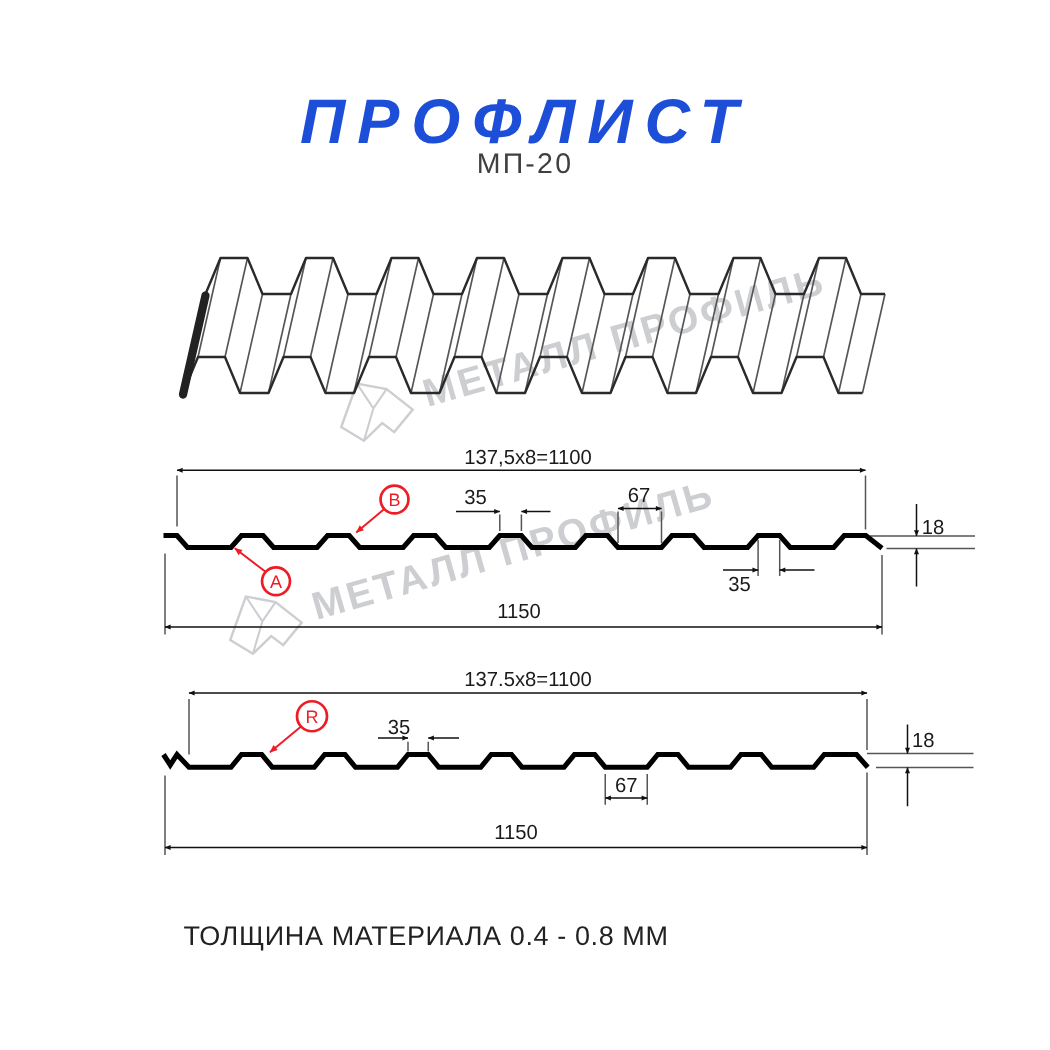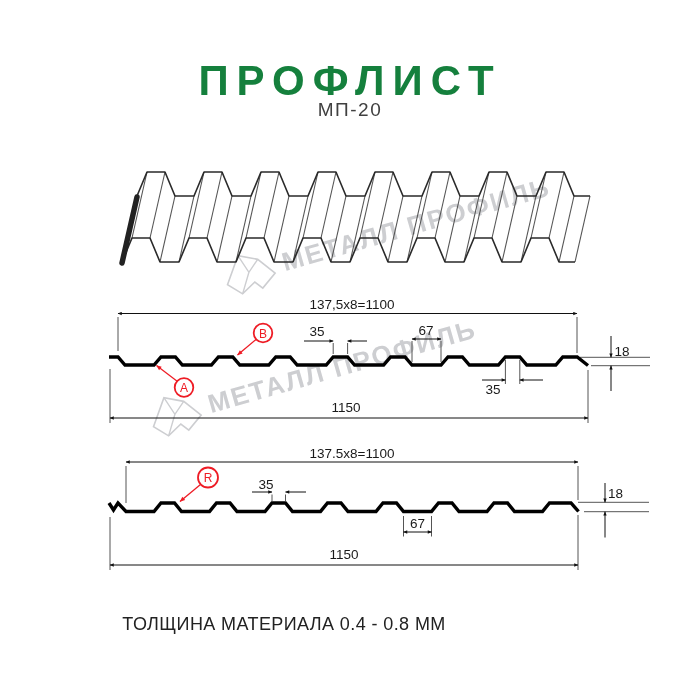--- a/index.html
+++ b/index.html
@@ -1,19 +1,19 @@
 <!DOCTYPE html>
 <html><head>
 <meta charset="utf-8">
 <style>
   html,body{margin:0;padding:0;background:#fff;}
   #stage{position:relative;width:700px;height:700px;background:#fff;overflow:hidden;
          font-family:"Liberation Sans",sans-serif;}
   .title{position:absolute;left:0;top:57px;width:700px;text-align:center;
-         font-size:42px;font-weight:bold;letter-spacing:8px;color:#15803d;}
+         font-size:42px;font-weight:bold;letter-spacing:8px;color:#1d4ed8;font-style:italic;}
   .subtitle{position:absolute;left:0;top:99px;width:700px;text-align:center;
          font-size:19px;font-weight:normal;letter-spacing:1.5px;color:#404040;}
   .caption{position:absolute;left:0;top:614px;width:568px;text-align:center;
          font-size:18px;color:#222;letter-spacing:.4px;}
   .wm{position:absolute;display:flex;align-items:center;gap:7px;
       transform:rotate(-16deg);transform-origin:0 50%;z-index:1;pointer-events:none;}
   .wm span{font-size:26px;font-weight:bold;letter-spacing:2px;color:#cdced1;white-space:nowrap;}
   #wm1{left:222px;top:258px;}
   #wm2{left:148px;top:400px;}
   svg.draw{position:absolute;left:0;top:0;z-index:2;}

